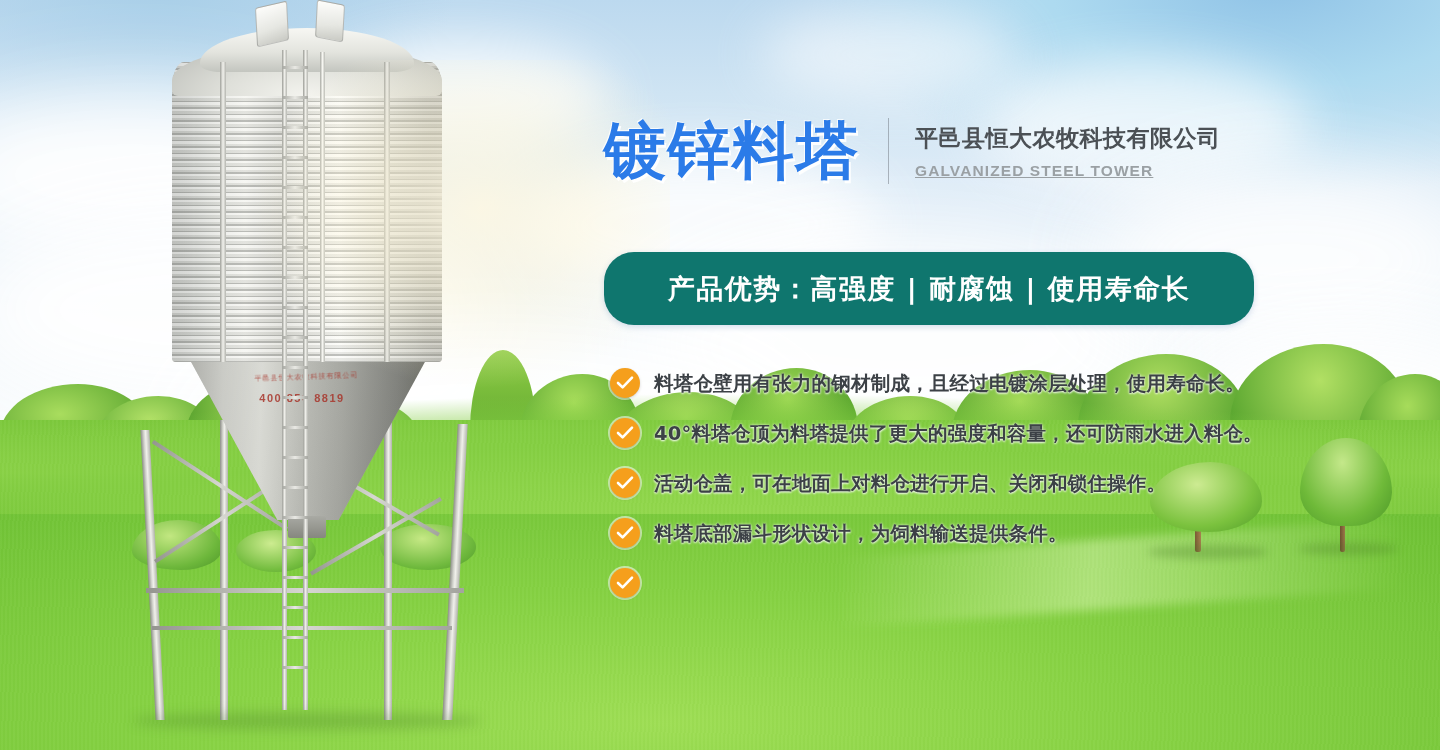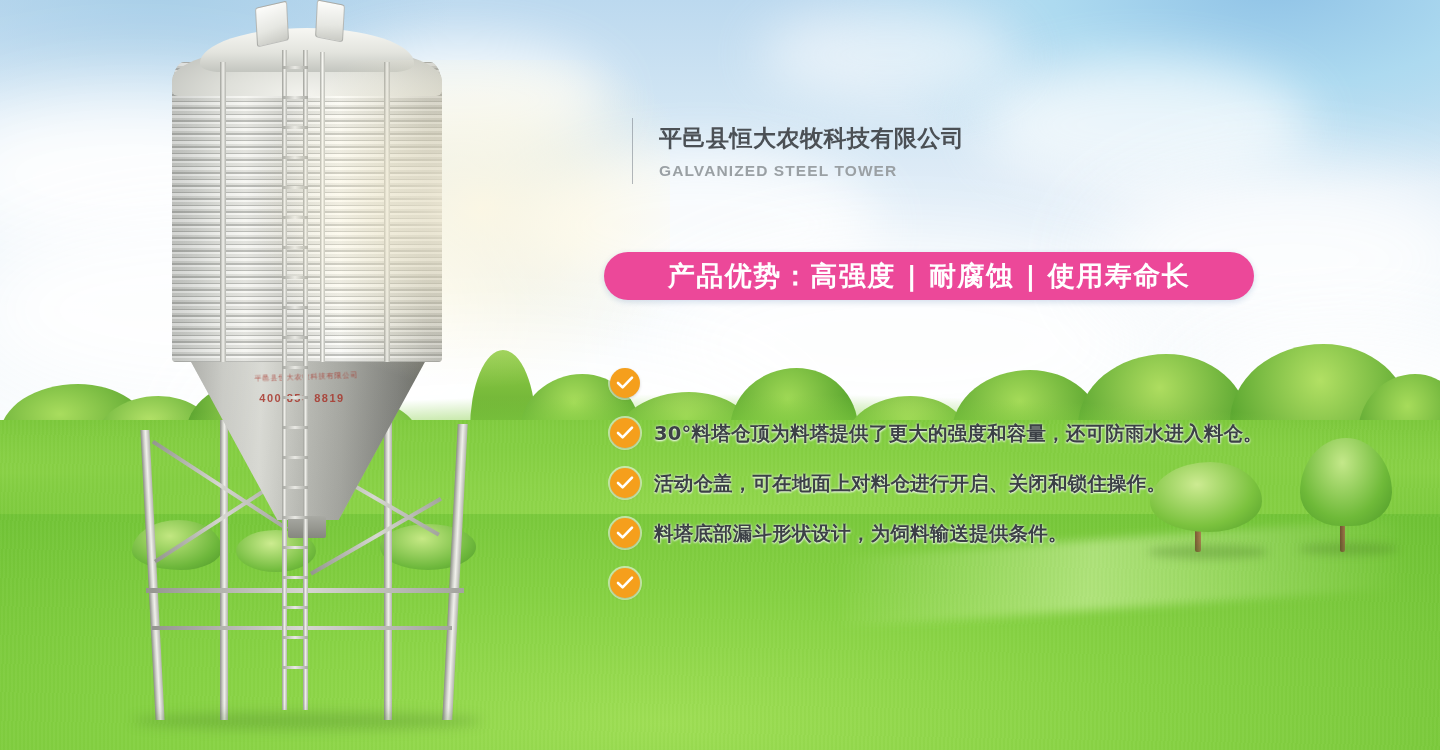--- a/index.html
+++ b/index.html
@@ -174,25 +174,26 @@
     margin:0 26px 0 28px;
   }
   .co-block { display:flex; flex-direction:column; justify-content:center; gap:8px; }
   .co-name {
     font-size:23px; font-weight:bold; color:#4b5055; letter-spacing:.5px;
     font-family:"DejaVu Sans","Liberation Sans",sans-serif;
   }
   .co-en {
     font-size:15.5px; font-weight:bold; color:#9aa0a4; letter-spacing:1.1px;
     font-family:"Liberation Sans",sans-serif;
+    text-decoration:underline;
   }
 
   .advantage-pill {
-    position:absolute; left:0; top:252px; height:48px; width:650px;
-    background:#ec4899; border-radius:30px;
+    position:absolute; left:0; top:252px; height:73px; width:650px;
+    background:#0f766e; border-radius:30px;
     display:flex; align-items:center; justify-content:center;
     box-shadow:0 2px 6px rgba(30,80,150,.18);
   }
   .advantage-pill span {
     color:#ffffff; font-size:27px; font-weight:bold; letter-spacing:1.5px;
     font-family:"DejaVu Sans","Liberation Sans",sans-serif;
   }
 
   .features { position:absolute; left:6px; top:358px; width:700px; }
   .feature {
@@ -326,48 +327,50 @@
       <div class="ladder-rung" style="top:616px;"></div>
     </div>
     <div style="position:absolute; left:40px; top:712px; width:350px; height:18px; border-radius:50%; background:rgba(60,110,30,.25); filter:blur(6px);"></div>
   </div>
 
   <div class="sunglow"></div>
 
   <div class="content">
 
     <div class="headline-row">
+      <div class="main-title">镀锌料塔</div>
       <div class="divider"></div>
       <div class="co-block">
         <div class="co-name">平邑县恒大农牧科技有限公司</div>
         <div class="co-en">GALVANIZED STEEL TOWER</div>
       </div>
     </div>
 
     <div class="advantage-pill">
       <span>产品优势：高强度 | 耐腐蚀 | 使用寿命长</span>
     </div>
 
     <div class="features">
 
       <div class="feature">
         <div class="check">
           <svg width="18" height="16" viewBox="0 0 18 16">
               <path d="M2 8 L6.6 12.4 L16 2.6" stroke="#fff" stroke-width="2.6" fill="none" stroke-linecap="round" stroke-linejoin="round"></path>
             </svg>
         </div>
+        <div class="feature-text">料塔仓壁用有张力的钢材制成，且经过电镀涂层处理，使用寿命长。</div>
       </div>
 
       <div class="feature">
         <div class="check">
           <svg width="18" height="16" viewBox="0 0 18 16">
               <path d="M2 8 L6.6 12.4 L16 2.6" stroke="#fff" stroke-width="2.6" fill="none" stroke-linecap="round" stroke-linejoin="round"></path>
             </svg>
         </div>
-        <div class="feature-text">30°料塔仓顶为料塔提供了更大的强度和容量，还可防雨水进入料仓。</div>
+        <div class="feature-text">40°料塔仓顶为料塔提供了更大的强度和容量，还可防雨水进入料仓。</div>
       </div>
 
       <div class="feature">
         <div class="check">
           <svg width="18" height="16" viewBox="0 0 18 16">
               <path d="M2 8 L6.6 12.4 L16 2.6" stroke="#fff" stroke-width="2.6" fill="none" stroke-linecap="round" stroke-linejoin="round"></path>
             </svg>
         </div>
         <div class="feature-text">活动仓盖，可在地面上对料仓进行开启、关闭和锁住操作。</div>
       </div>

